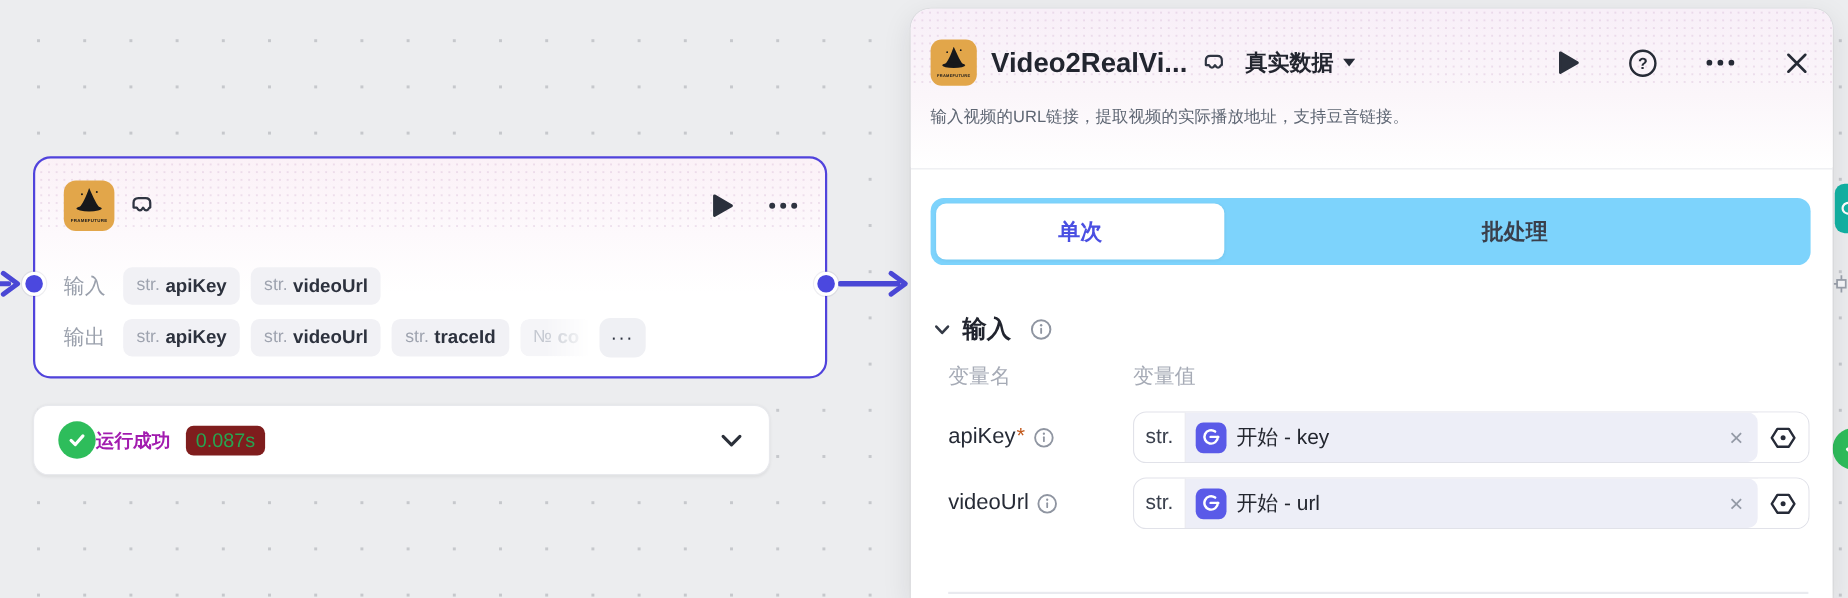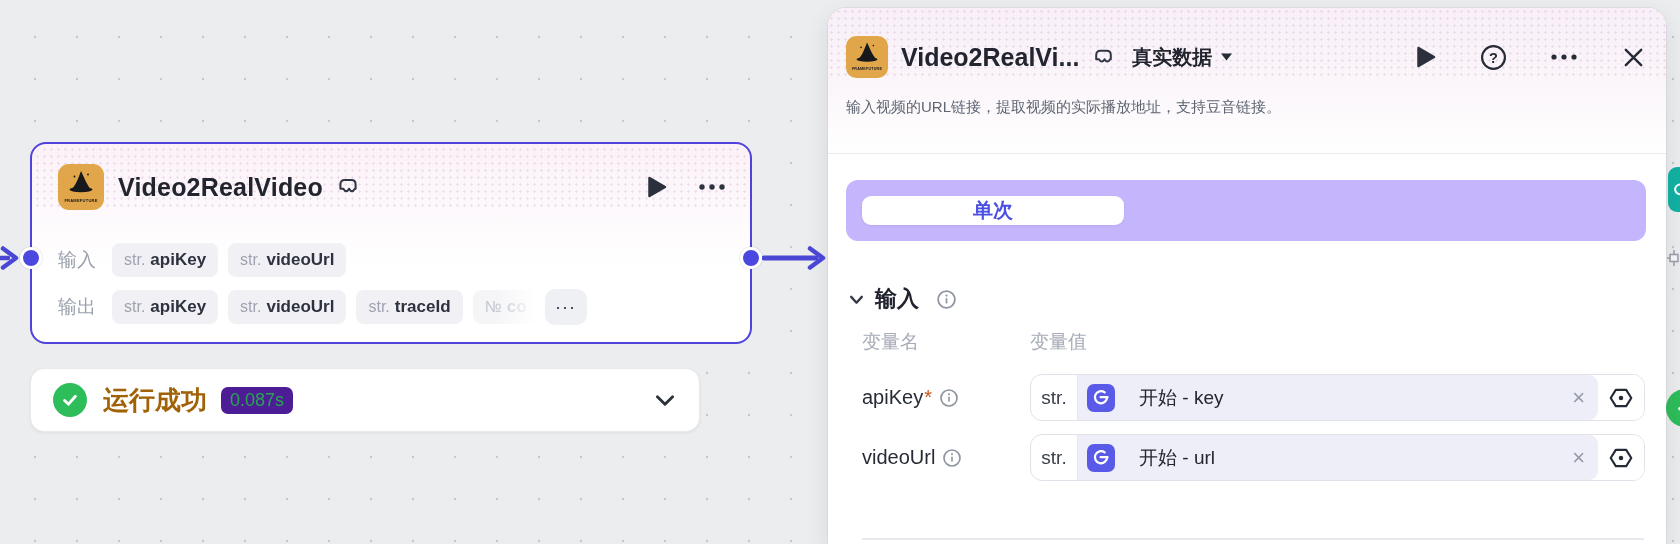--- a/index.html
+++ b/index.html
@@ -66,22 +66,22 @@
   .port-in  { left:-12px; top:103px; }
   .port-out { right:-12px; top:103px; }
   
   .runbar {
     position:absolute; left:30px; top:368px; width:670px; height:64px;
     background:#FFFFFF; border:1px solid #E8E9ED; border-radius:14px;
     box-shadow:0 1px 3px rgba(25,28,35,.07);
     display:flex; align-items:center; padding:0 22px; z-index:8; cursor:pointer;
   }
   .run-check { width:34px; height:34px; border-radius:50%; background:#2EBD5B; display:flex; align-items:center; justify-content:center; flex:none; }
-  .run-label { margin-left:16px; font-size:26px; font-weight:bold; color:#a16207; }
-  .run-time  { margin-left:14px; background:#4c1d95; color:#27A551; font-size:18px; padding:3px 9px; border-radius:7px; }
+  .run-label { font-size:17px; font-weight:bold; color:#a21caf; }
+  .run-time  { margin-left:14px; background:#7f1d1d; color:#27A551; font-size:18px; padding:3px 9px; border-radius:7px; }
   .run-chevron { margin-left:auto; display:flex; }
   
   .panel {
     position:absolute; left:828px; top:8px; width:838px; height:536px;
     background:#FFFFFF; border-radius:18px 18px 0 0; z-index:10;
     box-shadow:0 0 0 1px rgba(25,28,40,.05), 0 8px 26px rgba(28,31,38,.10);
   }
   .panel-grad {
     position:absolute; left:0; right:0; top:0; height:144px; border-radius:18px 18px 0 0;
     background:linear-gradient(180deg,#F8EFF8 0%,#FBF6FA 55%,#FFFFFF 100%); pointer-events:none;
@@ -90,41 +90,41 @@
   .panel-header { position:absolute; left:18px; right:20px; top:26px; height:46px; display:flex; align-items:center;justify-content:space-between; }
   .panel-header .app-icon { width:42px; height:42px; border-radius:10px; }
   .panel-title { margin-left:13px; font-size:25px; font-weight:bold; color:#22252F; }
   .mode-select { margin-left:16px; display:flex; align-items:center; gap:8px; background:none; border:none; cursor:pointer; }
   .mode-label { font-size:20px; font-weight:bold; color:#22252F; }
   .panel-actions { margin-left:auto; display:flex; align-items:center; gap:43px; }
   .panel-desc { position:absolute; left:18px; right:30px; top:88px; font-size:15px; color:#5E6673; line-height:1.45; }
   .divider { position:absolute; left:0; right:0; top:145px; height:1px; background:#E9EAEE; }
   .tabs {
     position:absolute; left:18px; top:172px; width:800px; height:61px;
-    background:#c4b5fd; border-radius:12px; padding:16px; display:flex; align-items:stretch;
+    background:#7dd3fc; border-radius:12px; padding:5px; display:flex; align-items:stretch;
   }
   .tab { border:none; background:none; font-size:20px; font-weight:bold; color:#3A3F4B; cursor:pointer; border-radius:9px; }
   .tab.active { width:262px; background:#FFFFFF; color:#4A4FE2; box-shadow:0 1px 3px rgba(30,33,40,.06); }
   .tab.plain { flex:1; }
   .section-head { position:absolute; left:20px; top:276px; display:flex; align-items:center; gap:10px; }
   .section-title { font-size:22px; font-weight:bold; color:#21242E; }
   .cols { position:absolute; left:34px; top:321px; font-size:19px; color:#A6ABB6; display:flex;align-items:flex-end; }
   .col-name { width:168px; }
   .param-row { position:absolute; left:34px; height:47px; display:flex; align-items:center; }
   .r1 { top:366px; } .r2 { top:426px; }
   .param-name { font-size:20px; color:#262B36; }
   .req { color:#C25A1D; font-size:20px; margin-left:1px; }
   .row-info { margin-left:7px; display:flex; }
   .vfield {
     position:absolute; left:168px; width:615px; height:47px; top:0;
     border:1.5px solid #E1E2E9; border-radius:12px; background:#FFFFFF;
     display:flex; align-items:stretch; overflow:hidden; cursor:text;
   }
   .vtype { width:47px; display:flex; align-items:center; justify-content:center; font-size:19px; color:#3A404D; border-right:1.5px solid #E6E7ED; flex:none; }
-  .vchip { flex:1; background:#EDEEF7; border-radius:0 9px 9px 0; display:flex; align-items:center; padding:0 13px 0 9px; gap:24px; }
+  .vchip { flex:1; background:#EDEEF7; border-radius:0 9px 9px 0; display:flex; align-items:center; padding:0 13px 0 9px; gap:9px; }
   .ref-ic { width:28px; height:28px; border-radius:7px; background:#5A5AE8; display:flex; align-items:center; justify-content:center; flex:none; }
   .vtext { font-size:19px; color:#23262F; }
   .vclear { margin-left:auto; font-size:22px; color:#949AA6; line-height:1; cursor:pointer; }
   .vhex { width:46px; display:flex; align-items:center; justify-content:center; flex:none; cursor:pointer; background:#FFFFFF; }
   .bottom-div { position:absolute; left:34px; right:22px; top:530px; height:1.5px; background:#E9EAEF; }
   
   .strip-teal { position:absolute; left:1668px; top:167px; width:22px; height:45px; border-radius:9px 0 0 9px; background:#12B2A3; display:flex; align-items:center; z-index:4; padding-left:4px; }
   .strip-port { position:absolute; left:1667px; top:247px; z-index:4; }
   .strip-check { position:absolute; left:1666px; top:389px; width:38px; height:38px; border-radius:50%; background:#2EBD5B; display:flex; align-items:center; justify-content:center; z-index:4; }
 </style>
@@ -148,21 +148,20 @@
   <div class="node-header">
     <div class="app-icon">
       <svg width="46" height="46" viewBox="0 0 46 46">
         <path d="M23 7 C21.5 11 18.5 20 14 25 L32.5 25 C28.5 20 25.5 12 23 7 Z" fill="#17181B"></path>
         <ellipse cx="23" cy="25.6" rx="11.5" ry="2.6" fill="#17181B"></ellipse>
         <circle cx="16.5" cy="12.5" r="0.9" fill="#17181B"></circle>
           <circle cx="30" cy="10.5" r="0.9" fill="#17181B"></circle>
         <text x="23" y="37.5" text-anchor="middle" font-size="4" font-weight="bold" fill="#17181B" letter-spacing="0.25">FRAMEFUTURE</text>
       </svg>
     </div>
-    <div class="node-title">Video2RealVideo</div>
     <span class="store-ic">
       <svg width="26" height="26" viewBox="0 0 24 24">
         <path d="M5 9.6 Q5 5.6 9 5.6 H15 Q19 5.6 19 9.6 V13.6 M5 13.6 V9.6 M5 13.6 H7.7 q2.65 4.6 5.3 0 q2.65 4.6 5.3 0 H19" fill="none" stroke="#2F3542" stroke-width="1.9" stroke-linecap="round" stroke-linejoin="round"></path>
       </svg>
     </span>
     <div class="node-actions">
       <button class="icon-btn">
         <svg width="22" height="24" viewBox="0 0 22 24">
           <path d="M3.5 3 L19 12 L3.5 21 Z" fill="#2B303C" stroke="#2B303C" stroke-width="2.5" stroke-linejoin="round"></path>
         </svg>
@@ -281,20 +280,21 @@
           </svg>
       </button>
     </div>
   </div>
 
   <div class="panel-desc">输入视频的URL链接，提取视频的实际播放地址，支持豆音链接。</div>
   <div class="divider"></div>
 
   <div class="tabs">
     <button class="tab active">单次</button>
+    <button class="tab plain">批处理</button>
   </div>
 
   <div class="section-head">
     <button class="icon-btn">
       <svg width="17" height="17" viewBox="0 0 16 16">
           <path d="M3 5.5 L8 11 L13 5.5" fill="none" stroke="#343A46" stroke-width="2.2" stroke-linecap="round" stroke-linejoin="round"></path>
         </svg>
     </button>
     <span class="section-title">输入</span>
     <span class="row-info">

